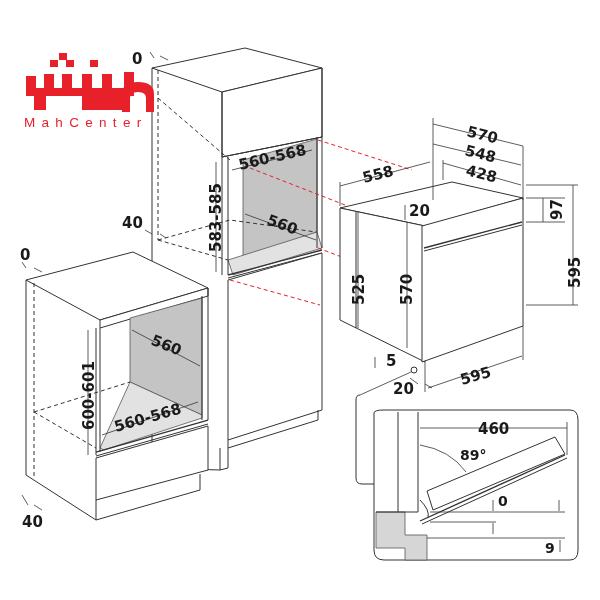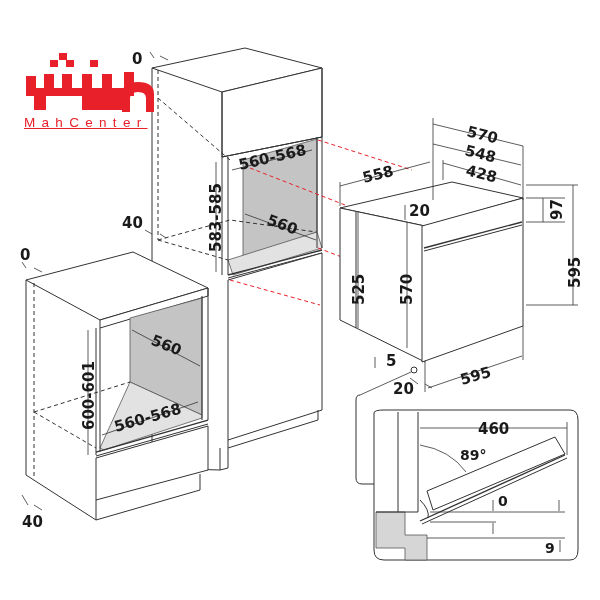--- a/index.html
+++ b/index.html
@@ -9,21 +9,21 @@
   .dim-sm { font-family: "DejaVu Sans", sans-serif; font-weight: bold; font-size: 14px; fill: #1a1a1a; }
   .ln { stroke: #333; stroke-width: 1; fill: none; }
   .ln2 { stroke: #333; stroke-width: 1.3; fill: none; }
   .face { fill: #ffffff; stroke: #333; stroke-width: 1; }
   .cavity-back { fill: #c4c4c4; stroke: #555; stroke-width: 0.8; }
   .cavity-floor { fill: #e2e2e2; stroke: #555; stroke-width: 0.8; }
   .dash { stroke: #333; stroke-width: 1; stroke-dasharray: 4 3; fill: none; }
   .red-dash { stroke: #e8202a; stroke-width: 1; stroke-dasharray: 4 3; fill: none; }
   .dl { stroke: #333; stroke-width: 0.8; fill: none; }
   .logo-fa { position: absolute; left: 22px; top: 52px; width: 140px; height: 62px; }
-  .logo-en { position: absolute; left: 24px; top: 115px; font-family: "Liberation Sans", sans-serif; font-size: 13.5px; letter-spacing: 6.3px; color: #e8202a; text-decoration: underline; }
+  .logo-en { position: absolute; left: 24px; top: 115px; font-family: "Liberation Sans", sans-serif; font-size: 13.5px; letter-spacing: 6.3px; color: #e8202a; }
 </style>
 </head>
 <body>
 
 <svg id="diagram" viewBox="0 0 600 600" xmlns="http://www.w3.org/2000/svg">
 
   <g>
 
     <polygon class="face" points="152,68 245,48 322,68 222,92"></polygon>
     <polygon class="face" points="222,92 322,68 322,137 222,157"></polygon>

